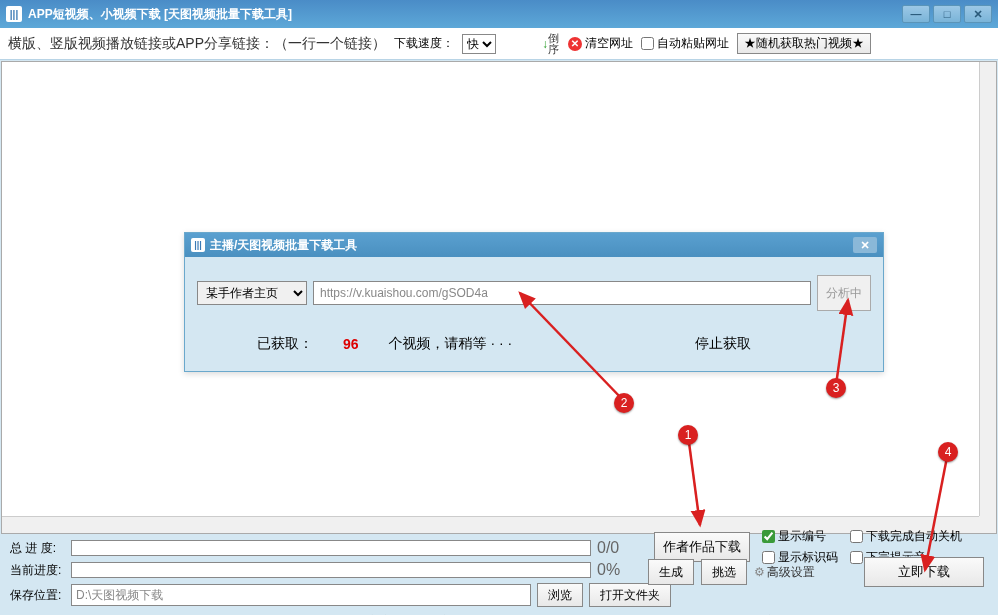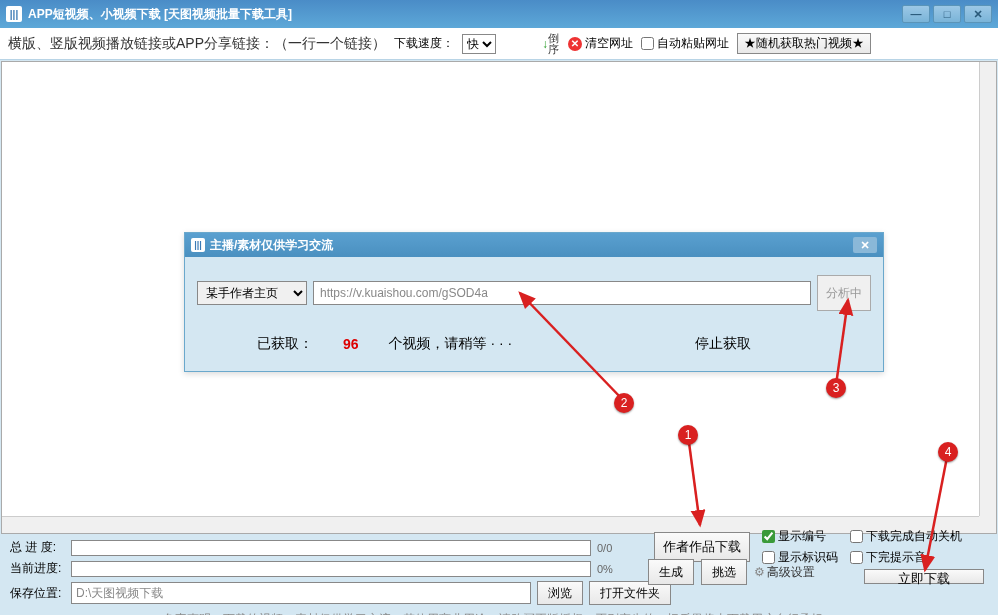--- a/index.html
+++ b/index.html
@@ -34,29 +34,29 @@
 .author-select { height: 24px; font-size: 12px; background: #f0f0f0; border: 1px solid #888; padding: 0 4px; width: 110px; }
 .url-input { flex: 1; height: 24px; font-size: 12px; border: 1px solid #888; padding: 0 6px; color: #888; }
 .analyze-btn { height: 36px; width: 54px; font-size: 12px; background: #f0f0f0; border: 1px solid #aaa; color: #999; cursor: pointer; }
 .dialog-row2 { display: flex; align-items: center; margin-top: 24px; font-size: 14px; padding: 0 60px 6px; }
 .count-red { color: #d00; font-weight: bold; margin: 0 30px; }
 .stop-fetch { margin-left: auto; margin-right: 60px; }
 .bottom-panel { padding: 4px 10px; font-size: 12px; }
 .progress-row { display: flex; align-items: center; gap: 6px; margin-bottom: 4px; }
 .progress-label { width: 55px; }
 .progress-bar { width: 520px; height: 16px; background: #fff; border: 1px solid #888; }
-.progress-text { font-size: 11px; color: #666; }
+.progress-text { font-size: 16px; color: #666; }
 .save-row { display: flex; align-items: center; gap: 6px; margin-top: 4px; }
 .save-input { width: 460px; height: 22px; border: 1px solid #888; padding: 0 4px; font-size: 12px; color: #888; background: #fff; }
 .btn { height: 24px; padding: 0 10px; font-size: 12px; background: linear-gradient(#fafafa,#e8e8e8); border: 1px solid #888; cursor: pointer; }
 .author-dl-btn { height: 30px; width: 96px; font-size: 13px; background: linear-gradient(#fafafa,#e8e8e8); border: 1px solid #888; cursor: pointer; }
 .checks-col { display: flex; flex-direction: column; gap: 4px; }
 .checks-col2 { display: flex; flex-direction: column; gap: 4px; }
 .gear { color: #888; margin-right: 2px; }
-.download-now { height: 15px; width: 120px; font-size: 13px; background: linear-gradient(#fafafa,#e8e8e8); border: 1px solid #888; cursor: pointer; margin-top: 25px; }
+.download-now { height: 30px; width: 120px; font-size: 13px; background: linear-gradient(#fafafa,#e8e8e8); border: 1px solid #888; cursor: pointer; margin-top: 25px; }
 .disclaimer { text-align: center; font-size: 12px; color: #888; padding: 6px 0 2px; }
 .adv-link { font-size: 12px; color: #333; cursor: pointer; display: inline-flex; align-items: center; }
 .annotation { position: absolute; pointer-events: none; }
 .num-circle { width: 20px; height: 20px; background: #d92020; border-radius: 50%; color: #fff; font-size: 12px; display: flex; align-items: center; justify-content: center; box-shadow: 0 1px 2px rgba(0,0,0,0.4); }
 svg.arrow { position: absolute; overflow: visible; pointer-events: none; }
 .mid-buttons { position: absolute; left: 648px; bottom: 30px; display: flex; gap: 7px; align-items: center; }
 </style>
 </head>
 <body>
 
@@ -94,21 +94,21 @@
 
   <div class="main-area">
     <div class="scroll-v"></div>
     <div class="scroll-h"></div>
     <div class="scroll-corner"></div>
   </div>
 
   <div class="dialog">
     <div class="dialog-title">
       <span class="dialog-title-icon">|||</span>
-      <span>主播/素材仅供学习交流</span>
+      <span>主播/天图视频批量下载工具</span>
       <span class="dialog-close">✕</span>
     </div>
     <div class="dialog-body">
       <div class="dialog-row1">
         <select class="author-select">
           <option>某手作者主页</option>
         </select>
         <input class="url-input" value="https://v.kuaishou.com/gSOD4a" style="">
         <button class="analyze-btn">分析中</button>
       </div>

